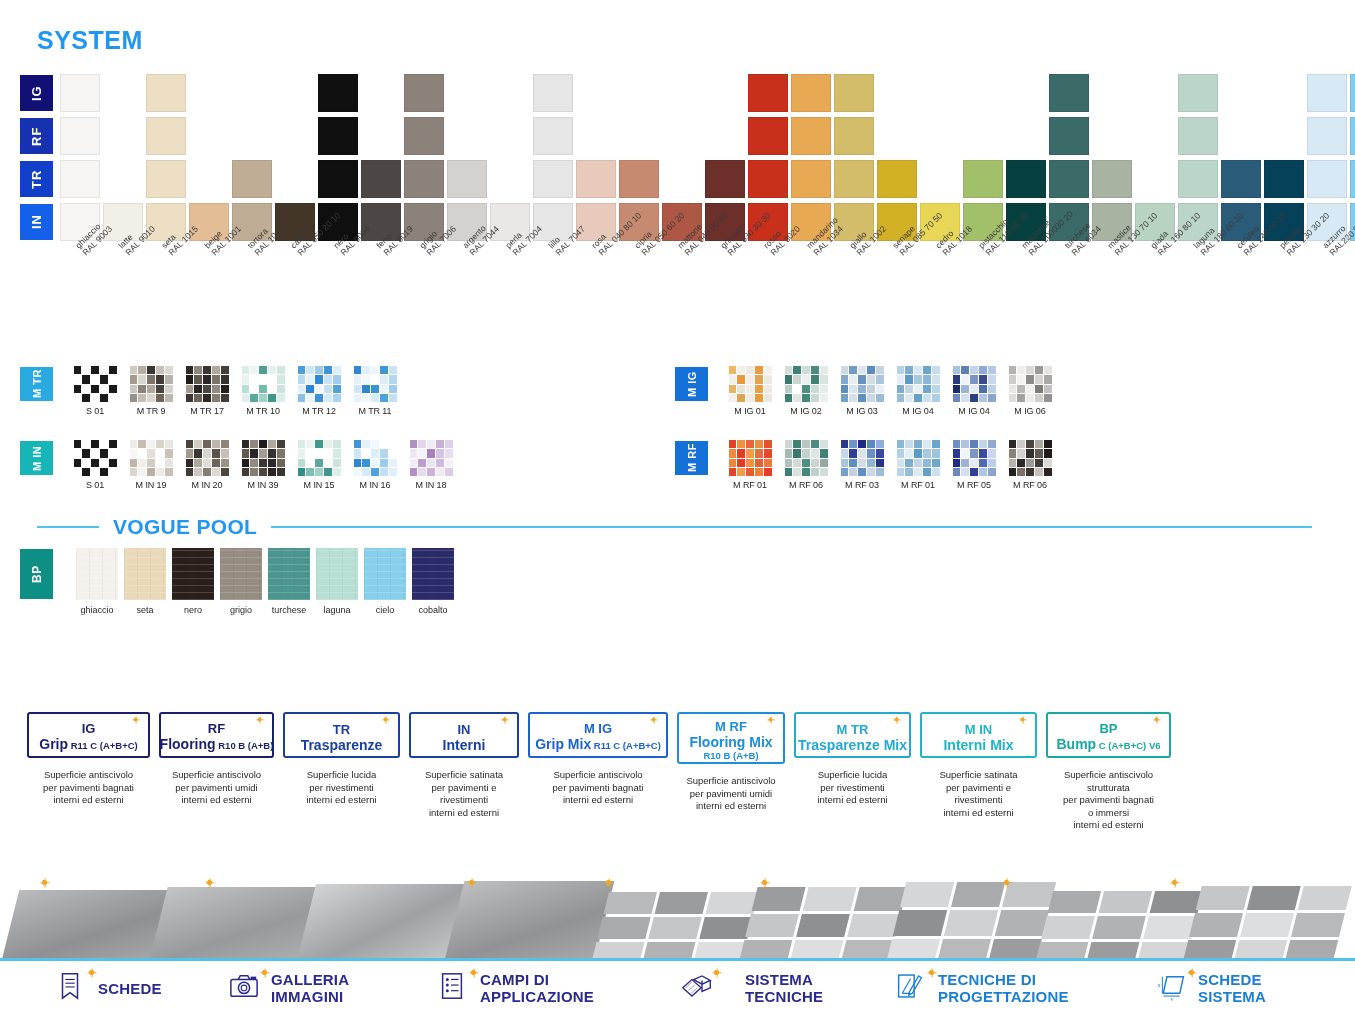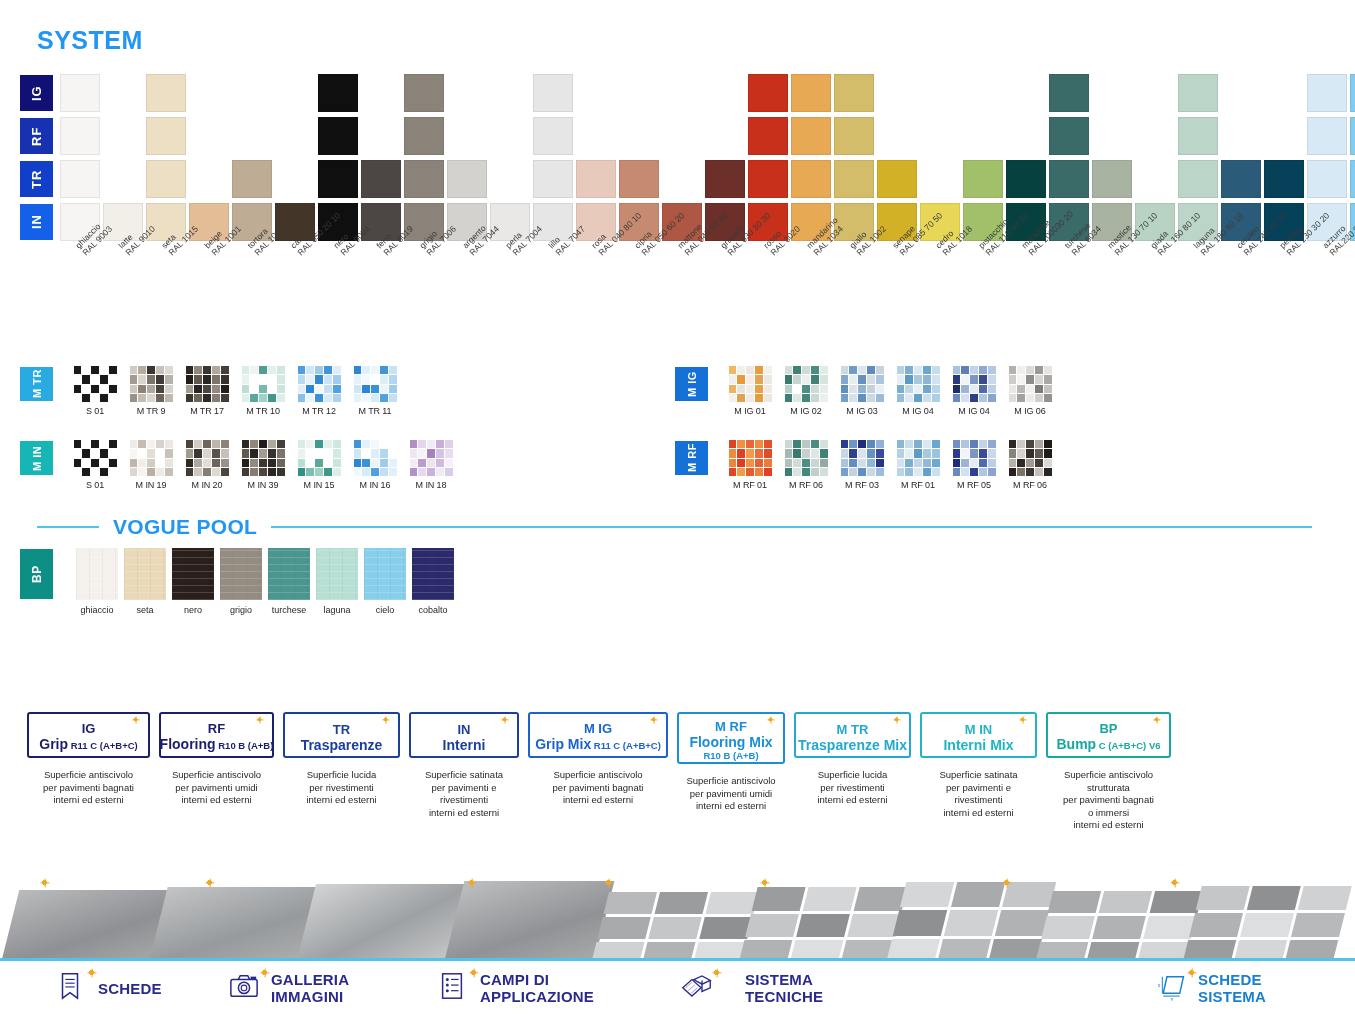--- a/index.html
+++ b/index.html
@@ -1354,20 +1354,34 @@
             </g>
           </svg></span>
         <span class="nstar">
           <i></i>
         </span>
         <span class="txt" style="color: rgb(43, 42, 140); margin-left: 22px;">
           <span>SISTEMA</span>
           <span>TECNICHE</span>
         </span>
       </div>
+      <div class="nav" style="left: 895px;">
+        <span class="ico"><svg viewBox="0 0 34 32" width="31" height="30">
+            <rect x="4" y="4" width="17" height="24" fill="none" stroke="#1a7fd0" stroke-width="1.6"></rect>
+            <path d="M8 24l9-16M8 24h9" fill="none" stroke="#1a7fd0" stroke-width="1.3"></path>
+            <path d="M26 5l3 2-10 17-4 2 1-4z" fill="none" stroke="#1a7fd0" stroke-width="1.5"></path>
+          </svg></span>
+        <span class="nstar">
+          <i></i>
+        </span>
+        <span class="txt" style="color: rgb(26, 127, 208);">
+          <span>TECNICHE DI</span>
+          <span>PROGETTAZIONE</span>
+        </span>
+      </div>
       <div class="nav" style="left: 1155px;">
         <span class="ico"><svg viewBox="0 0 36 32" width="33" height="30">
             <path d="M13 6h18l-4 18H9z" fill="none" stroke="#1a7fd0" stroke-width="1.6"></path>
             <line x1="8" y1="6" x2="8" y2="24" stroke="#1a7fd0" stroke-width="1.1"></line>
             <line x1="9" y1="27" x2="27" y2="27" stroke="#1a7fd0" stroke-width="1.1"></line>
             <text x="3" y="17" font-size="6" fill="#1a7fd0" font-family="serif">x</text>
             <text x="17" y="32" font-size="6" fill="#1a7fd0" font-family="serif">y</text>
           </svg></span>
         <span class="nstar">
           <i></i>

